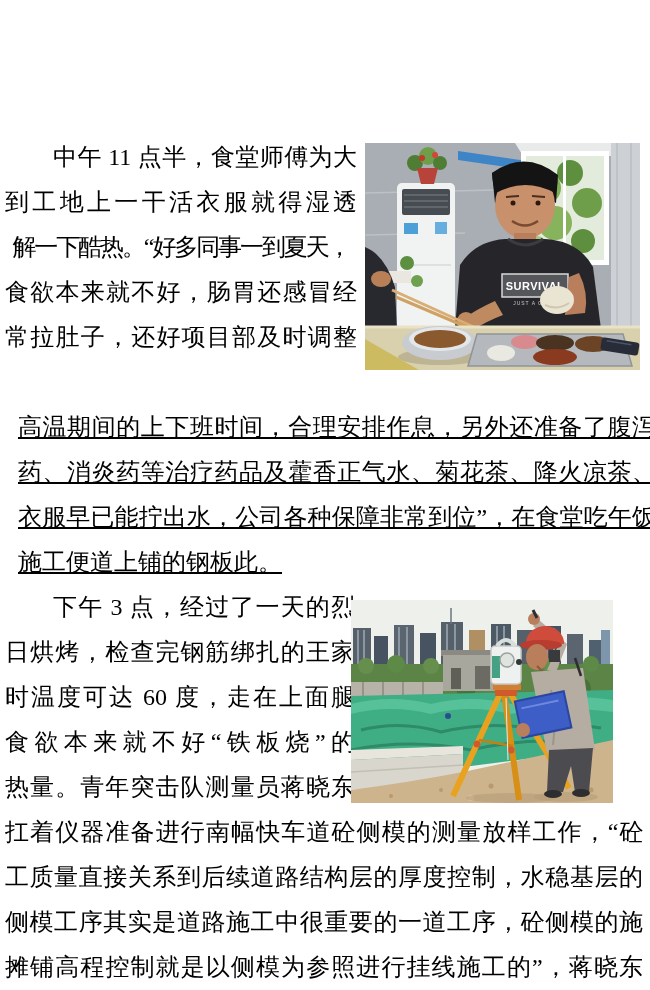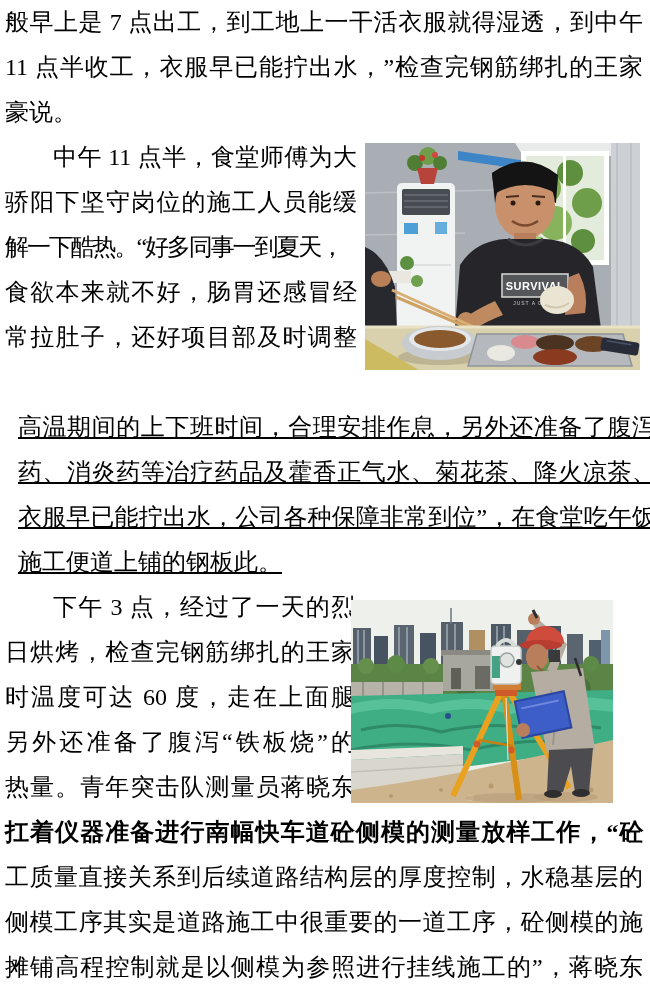--- a/index.html
+++ b/index.html
@@ -8,62 +8,57 @@
     width:650px;height:990px;
     background:#ffffff;
     font-family:"Liberation Serif","DejaVu Serif",serif;
     font-size:24px;color:#000;
     overflow:hidden;
   }
   .line{height:45px;line-height:45px;white-space:nowrap;}
   .j{text-align:justify;text-align-last:justify;}
   .l{text-align:left;}
   .indent{text-indent:2em;}
-  .tight{letter-spacing:-2.1px;}
-  .snug{letter-spacing:-0.55px;font-weight:bold;}
+  .tight{letter-spacing:-2.1px;text-align:center;}
+  .snug{letter-spacing:-0.55px;}
   #para1{position:absolute;left:5px;top:0;width:638px;}
   #para2-narrow{position:absolute;left:5px;top:135px;width:352px;}
   #para2-wide{position:absolute;left:18px;top:405px;width:638px;text-decoration:underline;}
   #para3-narrow{position:absolute;left:5px;top:585px;width:350px;}
   #para3-wide{position:absolute;left:5px;top:810px;width:638px;}
   #photo1{position:absolute;left:365px;top:143px;width:275px;height:204px;}
   #photo2{position:absolute;left:351px;top:600px;width:262px;height:203px;}
   svg{display:block;}
 </style>
 </head>
 <body>
 
 <div class="page">
 
-  <div id="para1">
-    <div class="line j">般早上是 7 点出工，到工地上一干活衣服就得湿透，到中午</div>
-    <div class="line j">11 点半收工，衣服早已能拧出水，”检查完钢筋绑扎的王家</div>
-    <div class="line l">豪说。</div>
-  </div>
 
   <div id="para2-narrow">
     <div class="line j indent">中午 11 点半，食堂师傅为大</div>
-    <div class="line j">骄阳下坚守岗位的施工人员能缓</div>
+    <div class="line j">到工地上一干活衣服就得湿透</div>
     <div class="line l tight">解一下酷热。“好多同事一到夏天，</div>
     <div class="line j">食欲本来就不好，肠胃还感冒经</div>
     <div class="line j">常拉肚子，还好项目部及时调整</div>
   </div>
 
   <div id="para2-wide">
     <div class="line j">高温期间的上下班时间，合理安排作息，另外还准备了腹泻</div>
     <div class="line j">药、消炎药等治疗药品及藿香正气水、菊花茶、降火凉茶、</div>
     <div class="line j">衣服早已能拧出水，公司各种保障非常到位”，在食堂吃午饭</div>
     <div class="line l">施工便道上铺的钢板此。</div>
   </div>
 
   <div id="para3-narrow">
     <div class="line j indent">下午 3 点，经过了一天的烈</div>
     <div class="line j">日烘烤，检查完钢筋绑扎的王家</div>
     <div class="line j">时温度可达 60 度，走在上面腿</div>
-    <div class="line j">另外还准备了腹泻“铁板烧”的</div>
+    <div class="line j">食欲本来就不好“铁板烧”的</div>
     <div class="line j">热量。青年突击队测量员蒋晓东</div>
   </div>
 
   <div id="para3-wide">
     <div class="line j snug">扛着仪器准备进行南幅快车道砼侧模的测量放样工作，“砼</div>
     <div class="line j">工质量直接关系到后续道路结构层的厚度控制，水稳基层的</div>
     <div class="line j">侧模工序其实是道路施工中很重要的一道工序，砼侧模的施</div>
     <div class="line j">摊铺高程控制就是以侧模为参照进行挂线施工的”，蒋晓东</div>
   </div>
 

